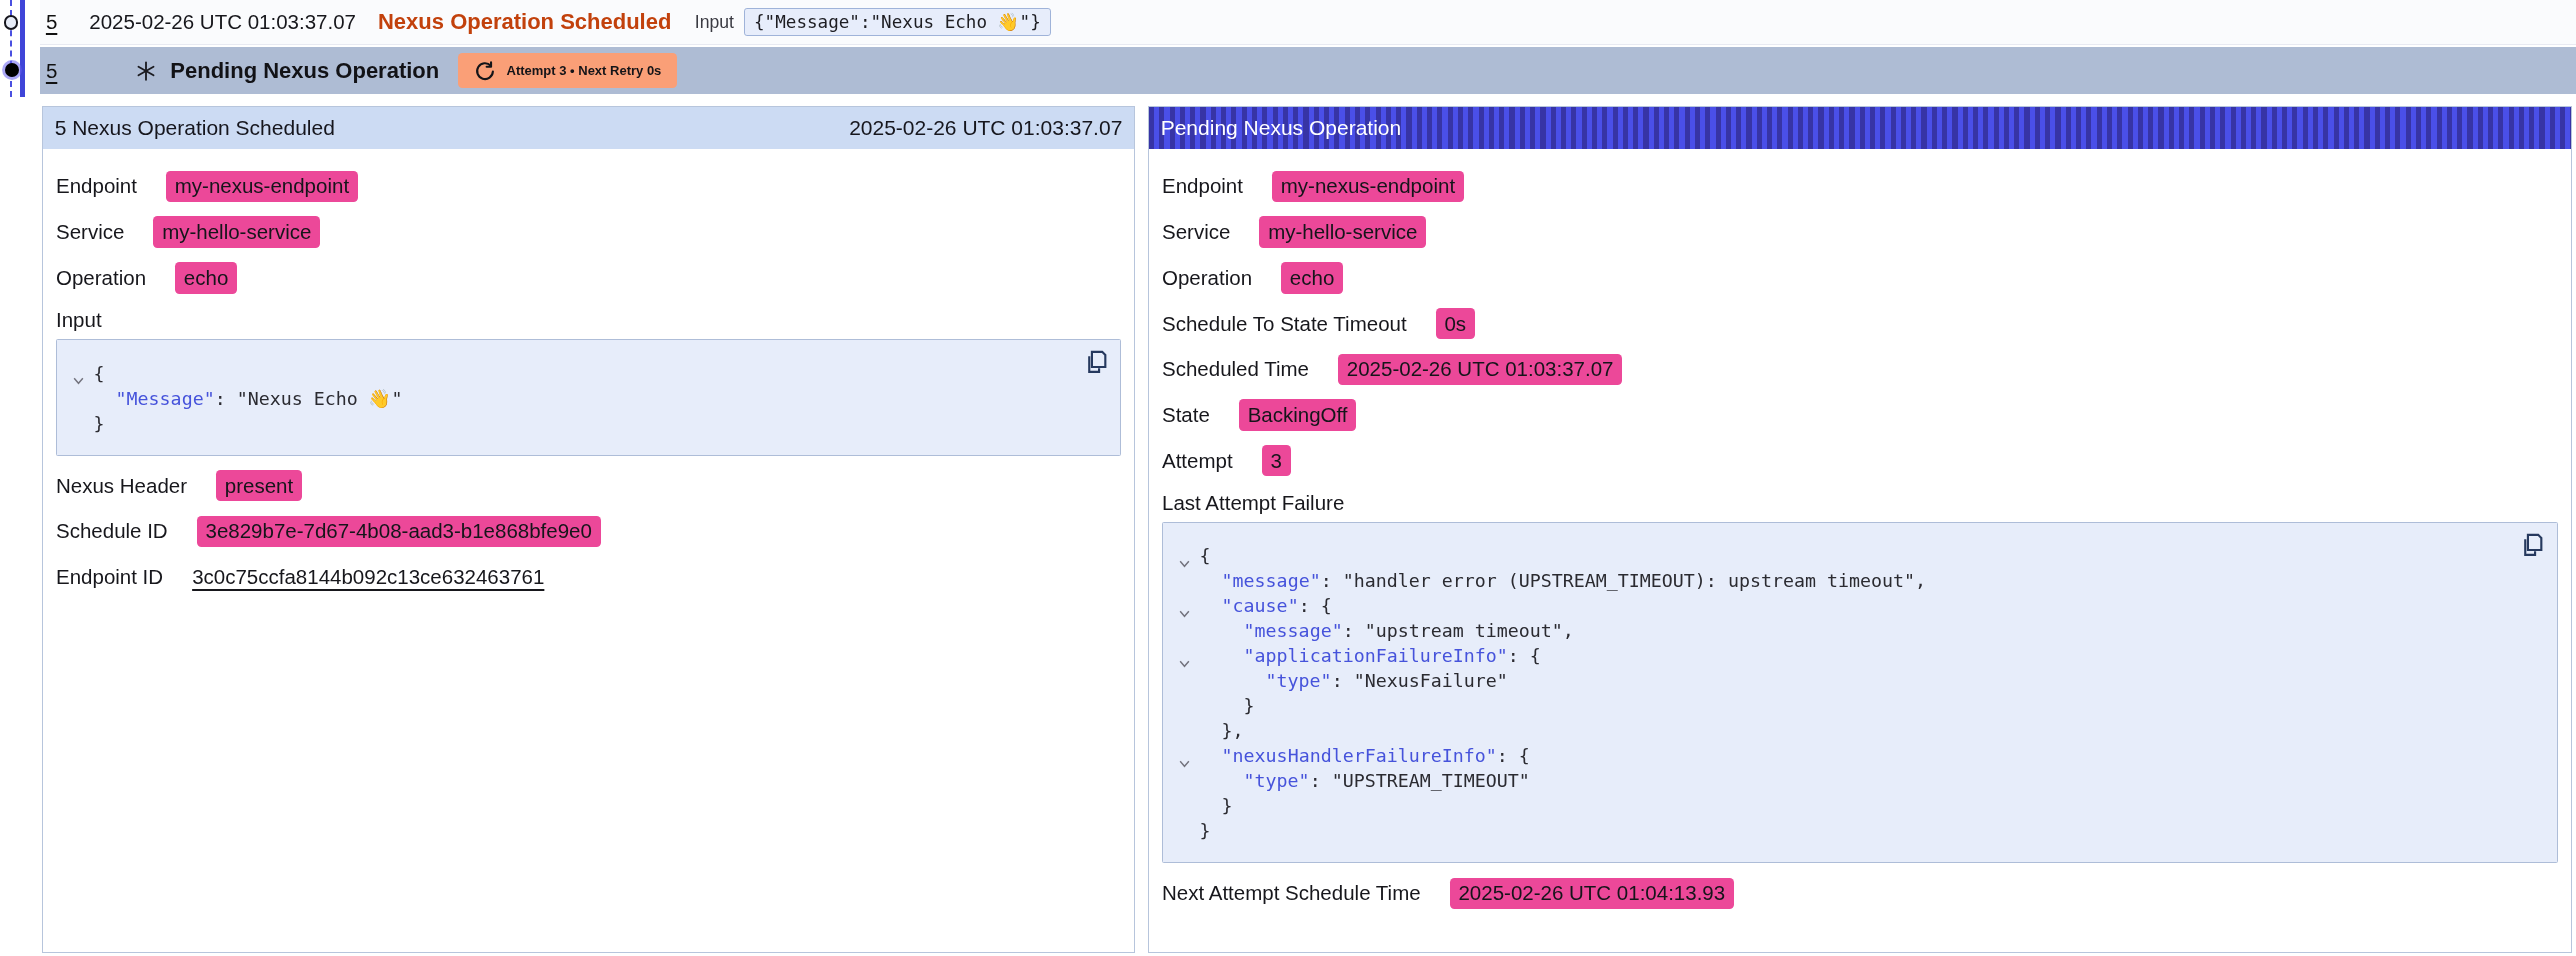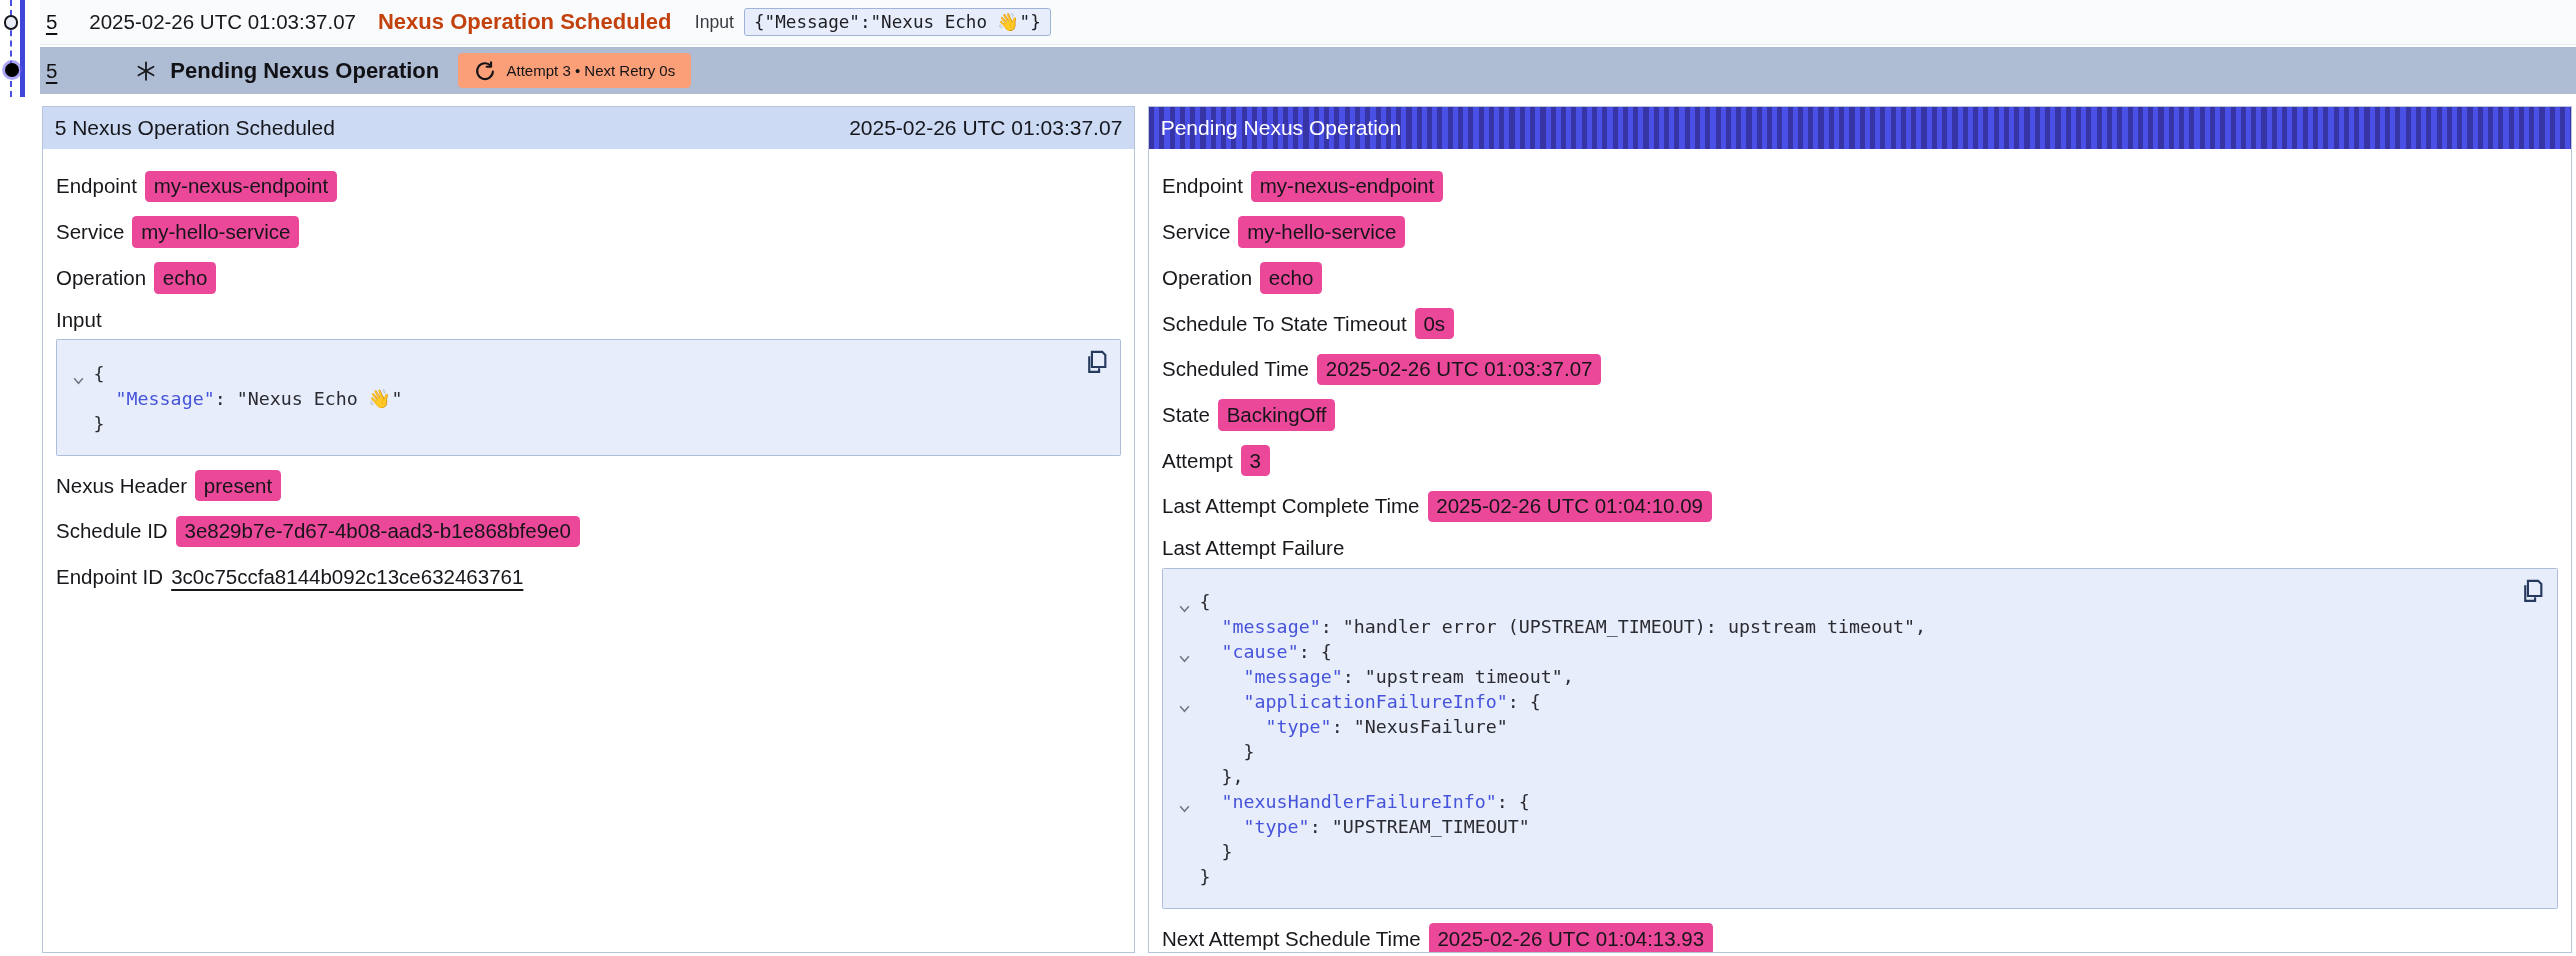--- a/index.html
+++ b/index.html
@@ -28,34 +28,34 @@
   .evt-time { font-size:20.5px; margin-left:32px; color:#17171c; }
   .evt-title { font-size:22px; font-weight:700; margin-left:22px; color:#c2410c; }
   .evt-input-label { font-size:17.6px; margin-left:23.4px; color:#3a3a42; }
   .evt-input-badge { font-family:"DejaVu Sans Mono", monospace; font-size:17.6px;
                      margin-left:10.3px; background:#e7edfb; border:1.5px solid #9fb3d9;
                      border-radius:2.9px; padding:2.9px 8.8px; color:#1d1d22; }
   .asterisk { margin-left:78px; display:inline-flex; }
   .pending-title { font-size:22px; font-weight:700; margin-left:13px; color:#121216; }
   .retry-badge { margin-left:19px; background:#fa9f77; border-radius:4.4px; height:35px;
                  display:inline-flex; align-items:center; gap:10.3px; padding:0 16px;
-                 font-size:15px; font-weight:400; color:#141418;justify-content:flex-end; }
+                 font-size:13px; font-weight:700; color:#141418;justify-content:flex-end; }
 
   
   .panels { position:absolute; left:42px; top:106px; right:4.4px; bottom:2.9px; display:flex; gap:13px; }
   .panel { border:1.5px solid #b7c5dc; background:#fff; display:flex; flex-direction:column; }
   .panel-left { width:1093px; flex:none; }
   .panel-right { flex:1; }
   .ph { height:42px; flex:none; display:flex; align-items:center; padding:0 11.7px; font-size:21px; }
   .ph-left { background:#ccdbf3; color:#16161d; justify-content:space-between; }
   .ph-right { color:#fff; font-weight:500;
     background:repeating-linear-gradient(90deg,#3734a5 0 5.1px,#4a4fe8 5.1px 10.3px); }
   .pbody { flex:1; padding:8.8px 13px 0 13px; overflow:hidden; }
 
-  .field-row { display:flex; align-items:center; gap:8px; margin:11.7px 0; min-height:34px; }
+  .field-row { display:flex; align-items:center; gap:29px; margin:11.7px 0; min-height:34px; }
   .f-label { font-size:20.5px; color:#17171c; white-space:nowrap; }
   .f-badge { font-size:20.5px; background:#ec4899; border-radius:4.4px; padding:3.7px 8.8px;
              color:#15151a; white-space:nowrap; }
   .f-link { font-size:20.5px; color:#17171c; text-decoration:underline; text-underline-offset:5.1px;
             cursor:pointer; white-space:nowrap; }
   .section-label { font-size:20.5px; color:#17171c; margin:13px 0 7.3px; }
 
   .code-block { position:relative; background:#e7edfa; border:1.5px solid #aebdd8;
                 border-radius:1.5px; padding:20.5px 51px 19px 14.6px; margin:2.9px 0 13px; }
   .code-line { position:relative; font-family:"DejaVu Sans Mono", monospace; font-size:18.3px;
@@ -179,24 +179,20 @@
             <span class="f-badge">2025-02-26 UTC 01:03:37.07</span>
           </div>
           <div class="field-row">
             <span class="f-label">State</span>
             <span class="f-badge">BackingOff</span>
           </div>
           <div class="field-row">
             <span class="f-label">Attempt</span>
             <span class="f-badge">3</span>
           </div>
-          <div class="field-row">
-            <span class="f-label">Last Attempt Complete Time</span>
-            <span class="f-badge">2025-02-26 UTC 01:04:10.09</span>
-          </div>
           <div class="section-label">Last Attempt Failure</div>
           <div class="code-block">
             <button class="copy-btn"><svg width="25" height="28" viewBox="0 0 28 31">
                 <polygon points="10,3 21.5,3 25,6.5 25,20 10,20" fill="none" stroke="#26395e" stroke-width="2.4"></polygon>
                 <polyline points="7,8 7,25.5 18,25.5 18,21.5" fill="none" stroke="#26395e" stroke-width="2.4"></polyline>
               </svg></button>
             <div class="code-line" style="padding-left: 22px;"><span class="chev"><svg width="13" height="10.3" viewBox="0 0 18 14">
                   <polyline points="3,3 9,10 15,3" fill="none" stroke="#74747e" stroke-width="2"></polyline>
                 </svg></span><span class="json-plain">{</span></div>
             <div class="code-line" style="padding-left: 44px;"><span class="json-key">"message"</span><span class="json-plain">: "handler error (UPSTREAM_TIMEOUT): upstream timeout",</span></div>

